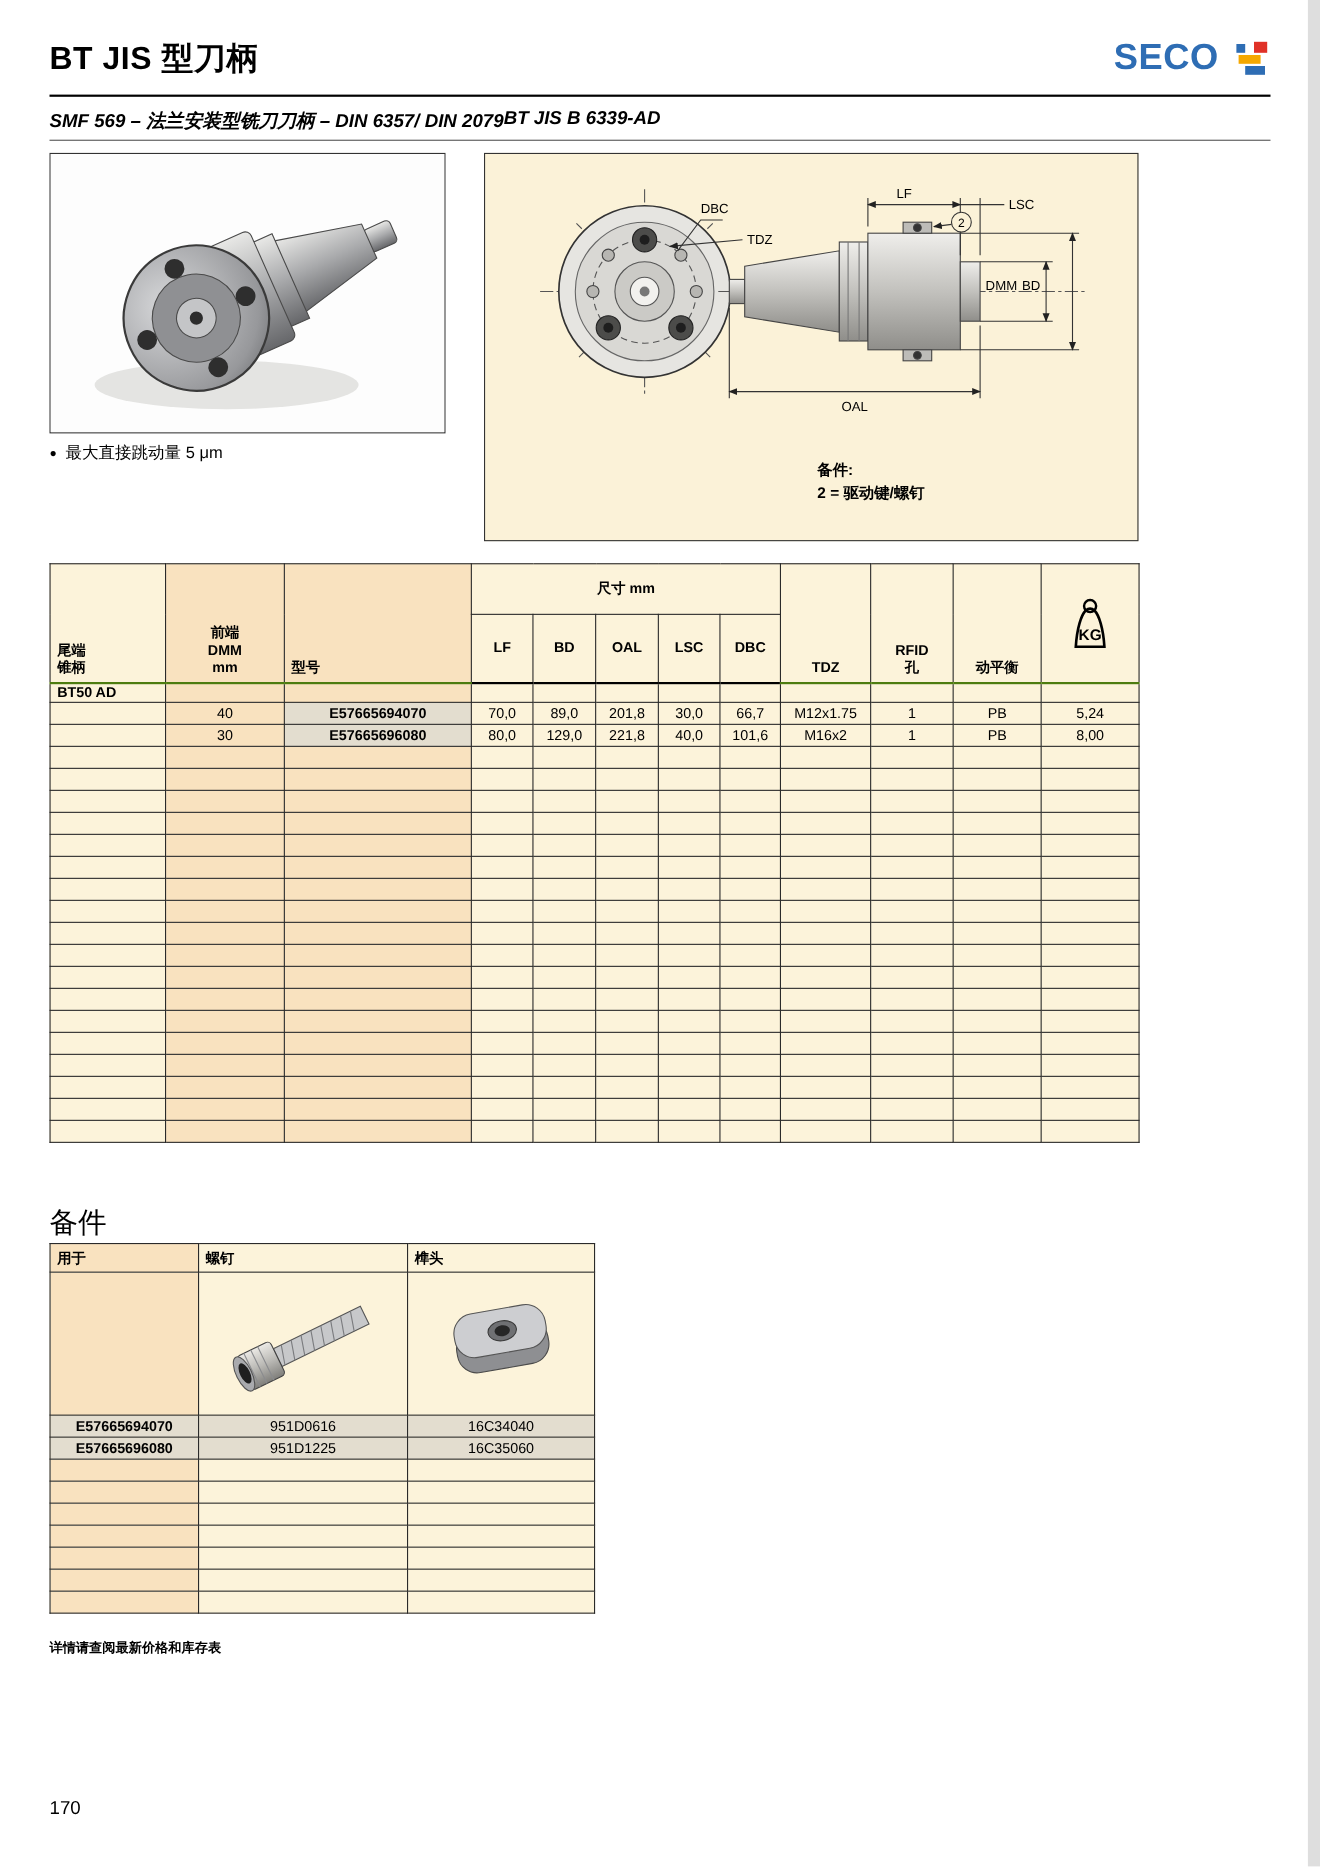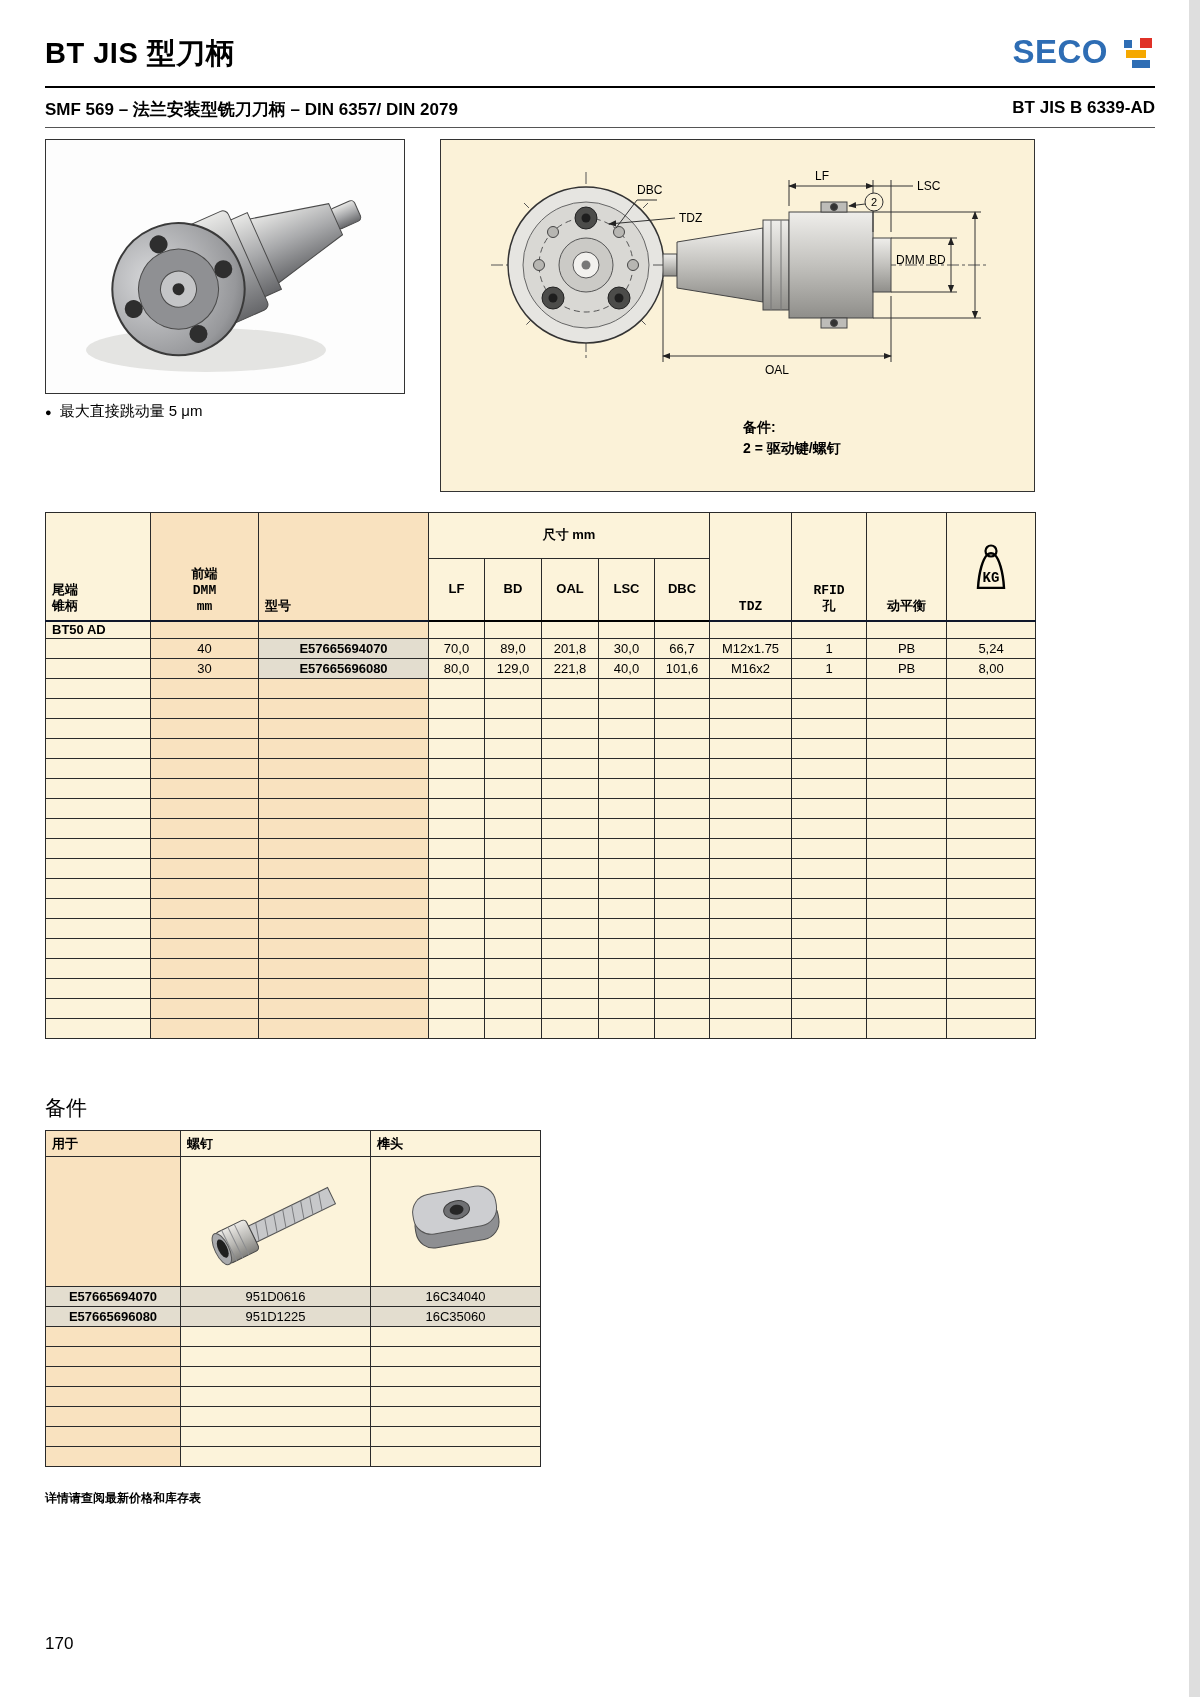--- a/index.html
+++ b/index.html
@@ -8,21 +8,21 @@
   .page { position:relative; width:1200px; height:1697px; background:#fff; overflow:hidden; }
 
   
   .page-title { position:absolute; left:45px; top:34px; margin:0; font-size:29px; font-weight:bold; letter-spacing:.5px; }
   .logo { position:absolute; right:48px; top:38px; display:flex; align-items:flex-start; gap:16px; }
   .logo-text { font-size:33px; font-weight:bold; color:#2e6db4; line-height:.85; letter-spacing:.5px; }
   .logo-mark { position:relative; width:28px; height:30px; }
   .sq { position:absolute; }
   .rule-main { position:absolute; left:45px; width:1110px; top:86px; height:2px; background:#000; }
   .subrow { position:absolute; left:45px; width:1110px; top:98px; height:30px; border-bottom:1px solid #555;
-            display:flex; justify-content:space-between; font-size:17px; font-weight:bold; }
+            display:flex; justify-content:flex-start; font-size:17px; font-weight:bold;font-style:italic; }
 
   
   .photo-box { position:absolute; left:45px; top:139px; width:360px; height:255px; border:1px solid #333; background:#fff; }
   .bullet-line { position:absolute; left:45px; top:402px; font-size:15px; display:flex; gap:8px; align-items:center; }
   .bullet-line .dot { font-size:11px; }
   .drawing-box { position:absolute; left:440px; top:139px; width:595px; height:353px; border:1px solid #333; background:#fbf2d8; }
   .drawing-box svg { display:block; }
 
   
   .tbl { border-collapse:collapse; table-layout:fixed; background:#fcf3da; }
@@ -31,29 +31,29 @@
   .tbl th { font-weight:bold; }
   .peach { background:#f9e2bf; }
   .hl { background:#e3ddcf; }
   .al { text-align:left !important; padding-left:6px !important; }
 
   .maintbl { position:absolute; left:45px; top:512px; width:990px; }
   .maintbl thead th { vertical-align:bottom; padding-bottom:4px; line-height:1.25; }
   .maintbl .hrow1 { height:46px; }
   .maintbl .hrow2 { height:62px; }
   .maintbl .hrow2 th { vertical-align:middle; padding-bottom:0; border-bottom:2px solid #000; }
-  .maintbl th[rowspan] { border-bottom:2px solid #0f172a;font-family:Liberation Mono, monospace; }
+  .maintbl th[rowspan] { border-bottom:2px solid #4d7c0f; }
   .maintbl .dims-group { vertical-align:middle; padding-bottom:0; }
   .maintbl .kg-cell { vertical-align:middle; padding-bottom:0; }
   .maintbl tbody tr { height:20px; }
   .maintbl .group-row { height:18px; }
   .group-label { font-weight:bold; }
   .model { font-weight:bold; background:#e3ddcf; text-align:left; padding-left:6px; }
 
-  .acc-heading { position:absolute; left:45px; top:1094px; font-size:21px; }
+  .acc-heading { position:absolute; left:45px; top:1094px; font-size:26px; }
   .acctbl { position:absolute; left:45px; top:1130px; width:495px; }
   .acctbl thead th { height:26px; vertical-align:middle;margin-top:32px; }
   .acctbl tbody tr { height:20px; }
   .acctbl .img-row { height:130px; }
   .acctbl .img-row td { vertical-align:middle; }
   .footnote { position:absolute; left:45px; top:1490px; font-size:12px; font-weight:bold; }
   .page-number { position:absolute; left:45px; top:1634px; font-size:17px; }
   .edge-band { position:absolute; right:0; top:0; width:11px; height:100%; background:#dedede; }
 </style>
 </head>

